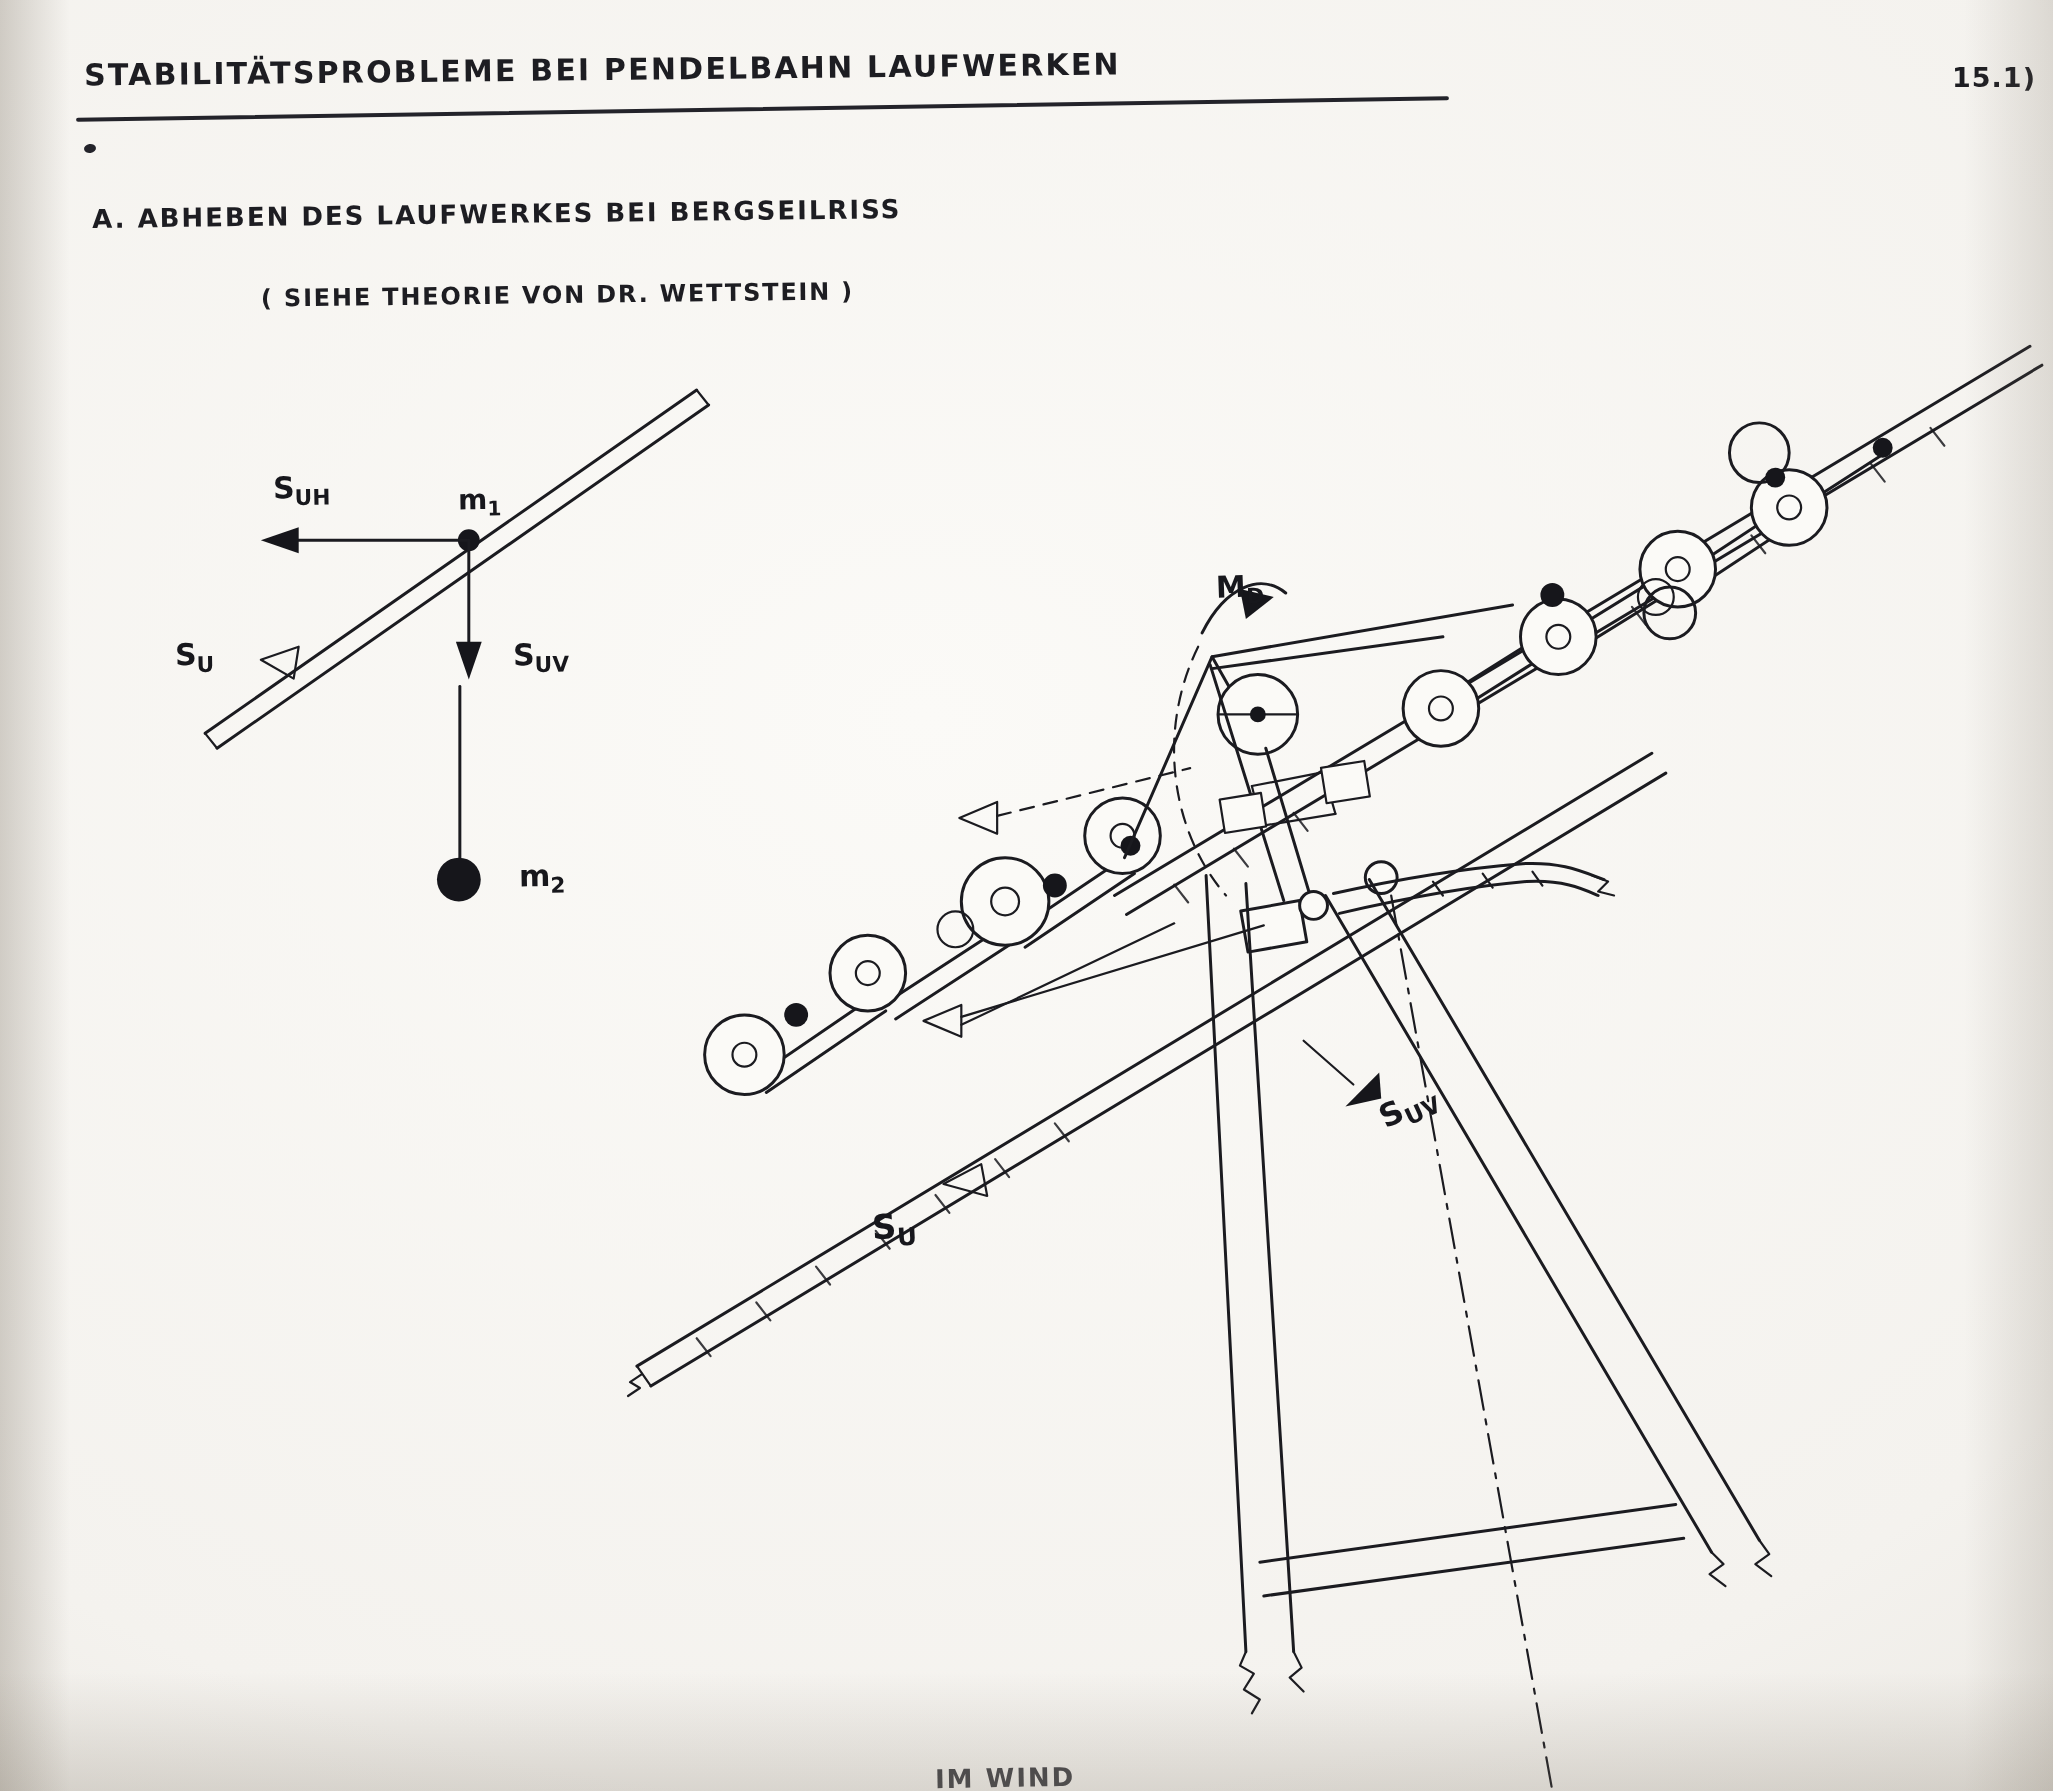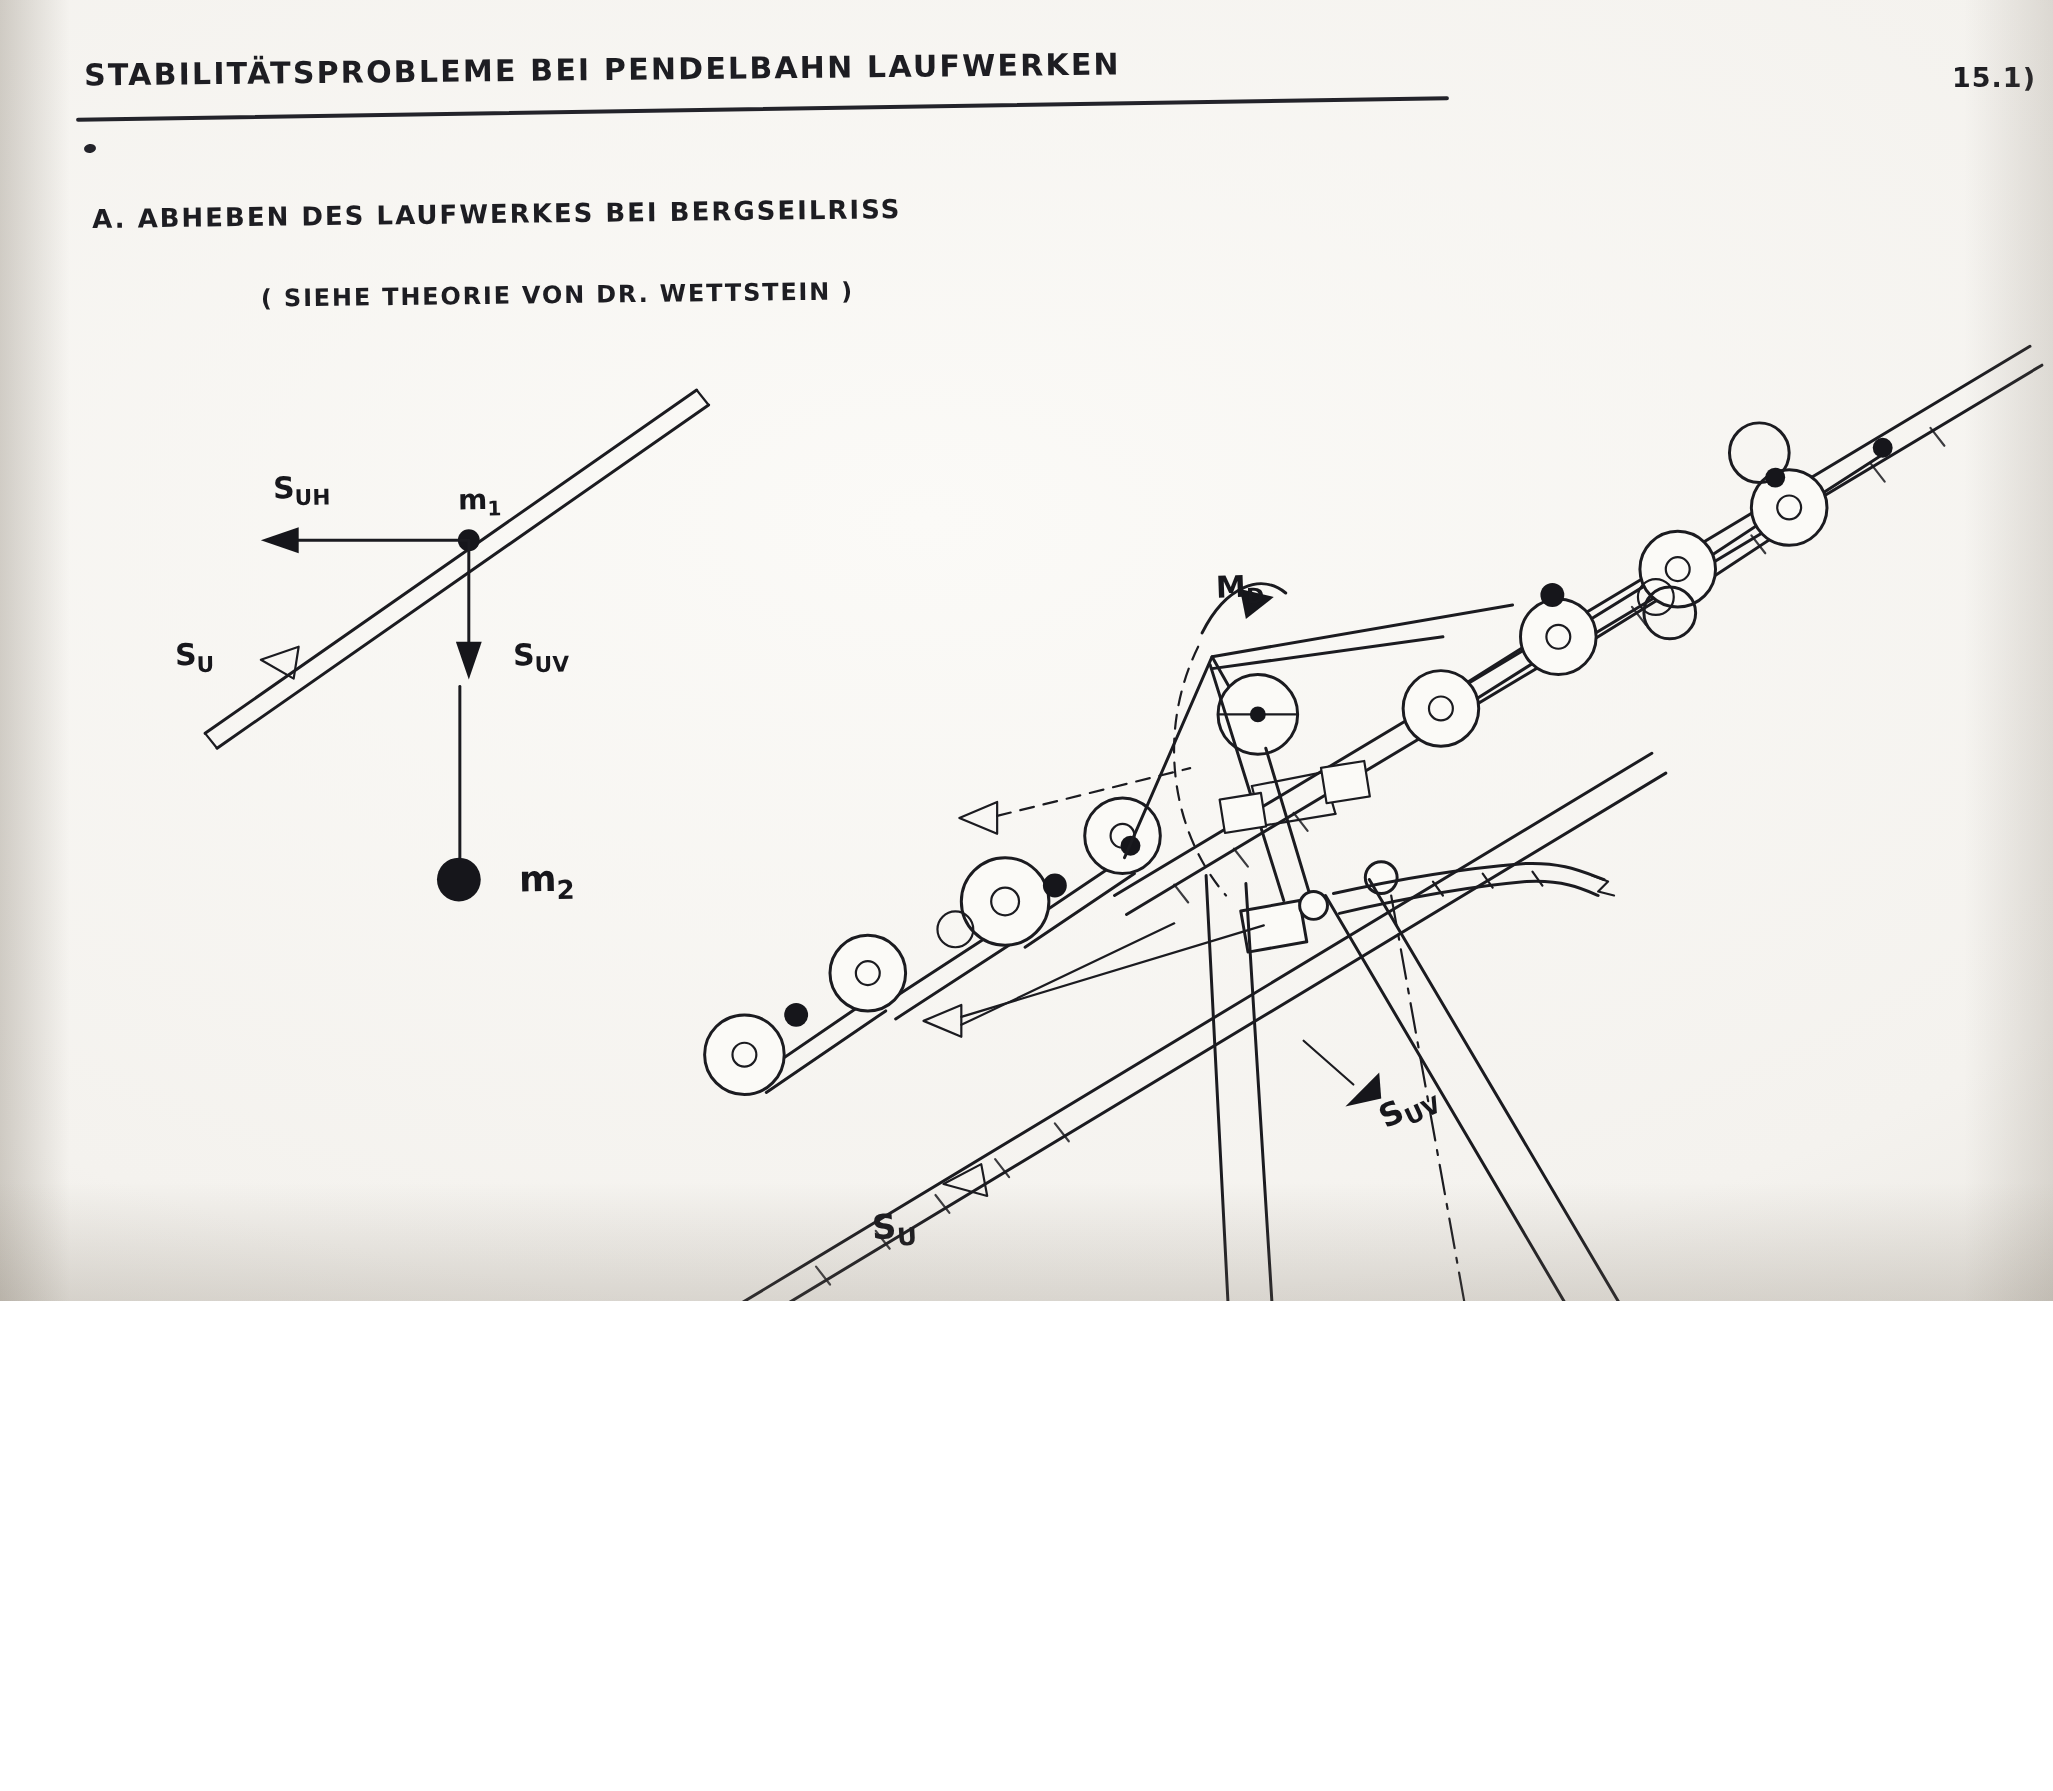--- a/index.html
+++ b/index.html
@@ -3,21 +3,21 @@
 <meta charset="utf-8">
 <style>
   html, body {
     margin: 0;
     padding: 0;
     background: #ffffff;
   }
   #page {
     position: relative;
     width: 2054px;
-    height: 1301px;
+    height: 1791px;
     background: #ef4444;
     overflow: hidden;
     font-family: "Liberation Sans", sans-serif;
   }
   
   #paper {
     position: absolute;
     inset: 0;
     background:
       radial-gradient(ellipse 130% 110% at 45% 40%, #fbfaf7 0%, #f4f2ee 55%, #e7e4de 80%, #d9d5cd 100%);
@@ -342,21 +342,21 @@
   </div>
 
   <div class="dlabel" style="left:175px; top:637px; font-size:30px; transform:rotate(-1deg);">
     <span>S</span><span class="sub">U</span>
   </div>
 
   <div class="dlabel" style="left:513px; top:637px; font-size:30px; transform:rotate(-1deg);">
     <span>S</span><span class="sub">UV</span>
   </div>
 
-  <div class="dlabel" style="left:519px; top:858px; font-size:36px; transform:rotate(-1deg);">
+  <div class="dlabel" style="left:519px; top:858px; font-size:30px; transform:rotate(-1deg);">
     <span>m</span><span class="sub">2</span>
   </div>
 
   <div class="dlabel" style="left:1216px; top:569px; font-size:30px; transform:rotate(-2deg);">
     <span>M</span><span class="sub">D</span>
   </div>
 
   <div class="dlabel" style="left:872px; top:1206px; font-size:34px; transform:rotate(-3deg);">
     <span>S</span><span class="sub">U</span>
   </div>

